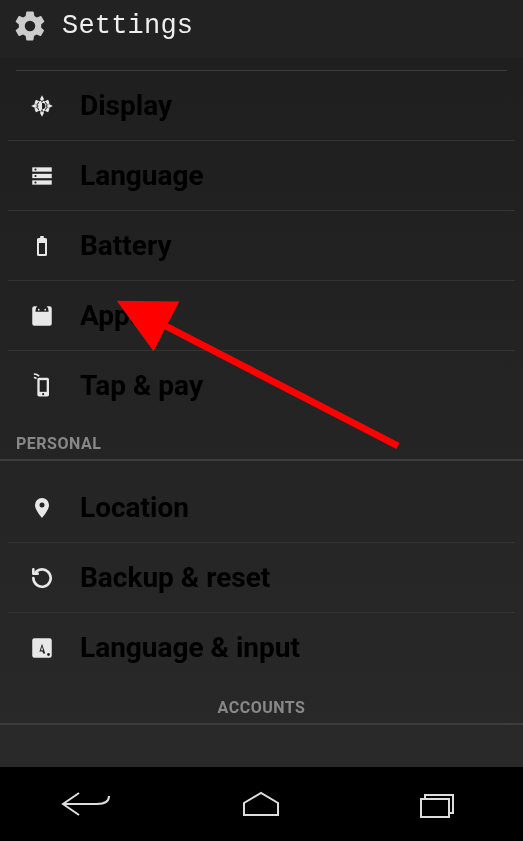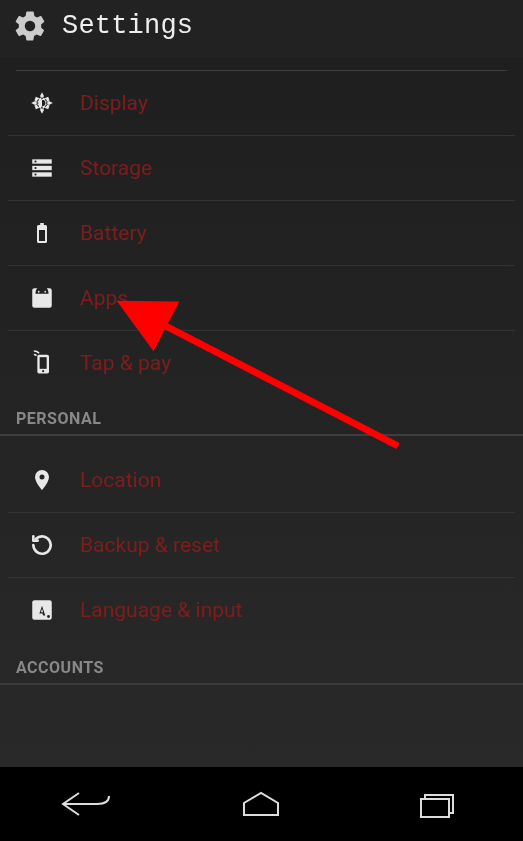--- a/index.html
+++ b/index.html
@@ -37,35 +37,36 @@
       display: flex;
       align-items: center;
       padding: 18px 20px;
       gap: 24px;
       border-top: 1px solid #353535;
       cursor: pointer;
     }
     .row:first-child { border-top: none; }
     .row .icon-slot { width: 28px; height: 28px; flex: 0 0 28px; display:flex; align-items:center; justify-content:center; }
     .row .label {
-      font-size: 21px;
-      color: #7f1d1d;
-      font-weight: 400;
+      font-size: 28px;
+      color: #000000;
+      font-weight: 700;
     }
     .section-header {
       color: #888;
       font-size: 16px;
       font-weight: 700;
       letter-spacing: 0.5px;
       padding: 14px 16px 6px 16px;
       border-bottom: 2px solid #3d3d3d;
       margin: 0 0 12px 0;
     }
     .section-header.accounts {
       padding-top: 16px;
+      text-align: center;
     }
     .list { margin: 0 8px; }
     .list .row { border-top: 1px solid #333; }
     .list .row:first-of-type { border-top: none; }
     
     svg { display:block; }
     
     .navbar {
       position: absolute;
       bottom: 0; left: 0; right: 0;
@@ -108,21 +109,21 @@
     <span class="icon-slot">
       <svg viewBox="0 0 24 24" width="26" height="26" fill="#e8e8e8">
         <rect x="3" y="4" width="18" height="4"></rect>
         <rect x="3" y="10" width="18" height="4"></rect>
         <rect x="3" y="16" width="18" height="4"></rect>
         <circle cx="6" cy="6" r="1" fill="#222"></circle>
         <circle cx="6" cy="12" r="1" fill="#222"></circle>
         <circle cx="6" cy="18" r="1" fill="#222"></circle>
       </svg>
     </span>
-    <span class="label">Storage</span>
+    <span class="label">Language</span>
   </div>
 
   <div class="row">
     <span class="icon-slot">
       <svg viewBox="0 0 24 24" width="24" height="28" fill="#e8e8e8">
         <path d="M15.5 4h-1.7V2h-3.6v2H8.5A1.5 1.5 0 0 0 7 5.5v15A1.5 1.5 0 0 0 8.5 22h7a1.5 1.5 0 0 0 1.5-1.5v-15A1.5 1.5 0 0 0 15.5 4zM15 20H9V9h6z"></path>
       </svg>
     </span>
     <span class="label">Battery</span>
   </div>

